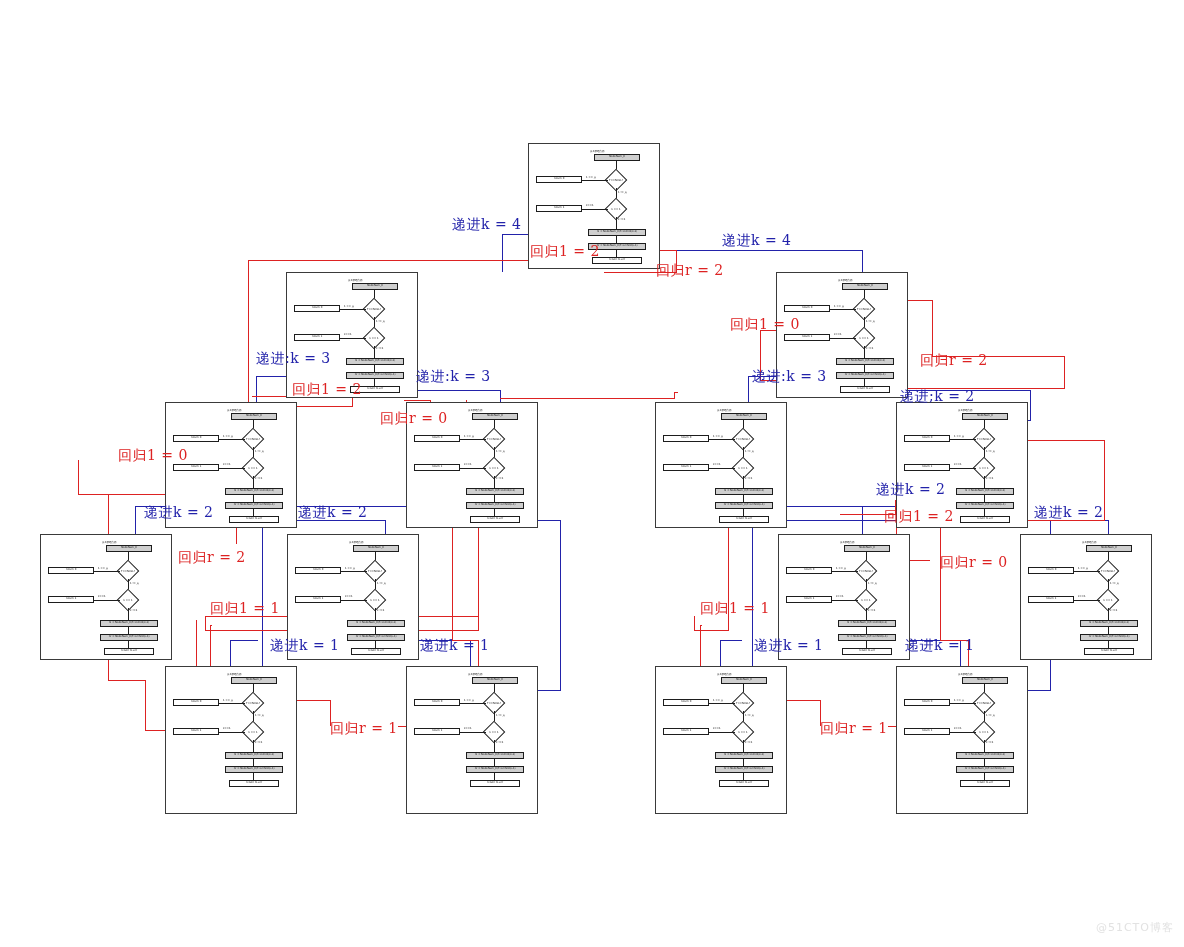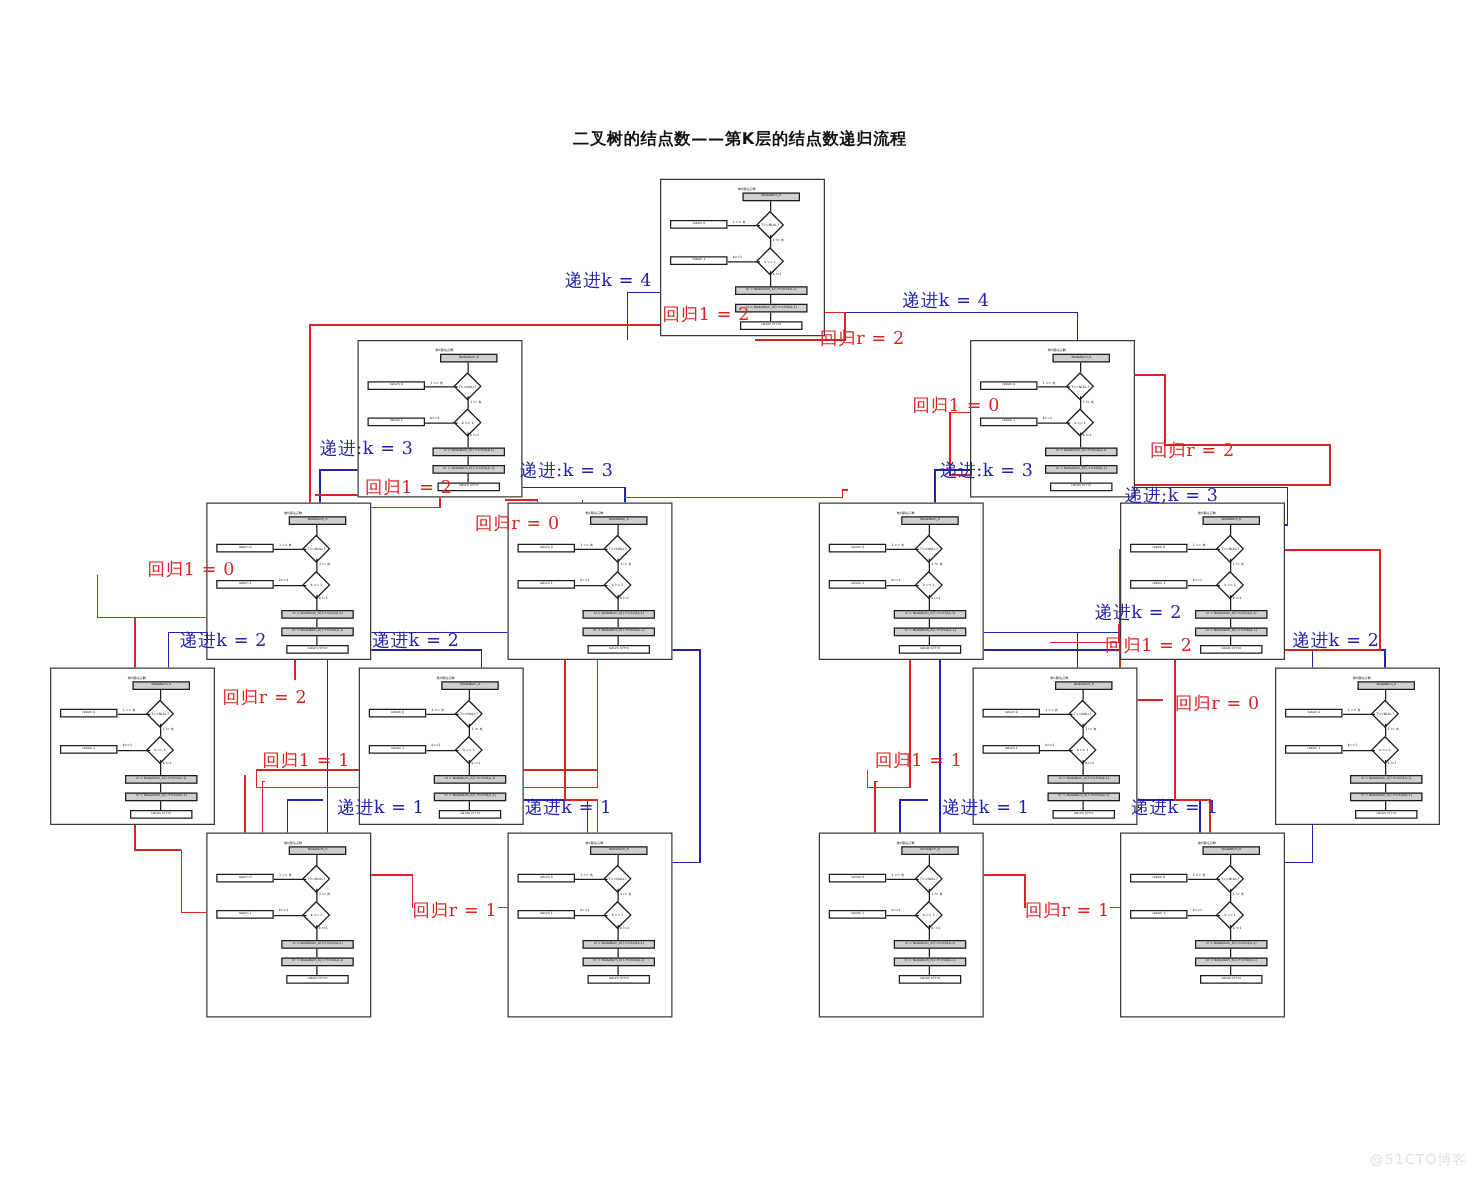--- a/index.html
+++ b/index.html
@@ -68,21 +68,20 @@
     position:absolute;right:10px;bottom:12px;
     font-family:"DejaVu Sans","Liberation Sans",sans-serif;
     font-size:11px;color:#e2e2e2;letter-spacing:1px;white-space:nowrap;
   }
 </style>
 </head>
 <body>
 
 <div id="stage">
 
-  <div class="title">二叉树的结点数——第K层的结点数递归流程</div>
 
   <svg id="edges" viewBox="0 0 1184 947" preserveAspectRatio="none">
     <g fill="none" stroke-width="1" shape-rendering="crispEdges">
 
       <g stroke="#2222aa">
 
         <path d="M 601 234 L 502 234 L 502 272"></path>
 
         <path d="M 645 250 L 862 250 L 862 272"></path>
 
@@ -526,21 +525,21 @@
       <div class="ann red" style="left: 530px; top: 243px;">回归1 = 2</div>
       <div class="ann blue" style="left: 722px; top: 232px;">递进k = 4</div>
       <div class="ann red" style="left: 656px; top: 262px;">回归r = 2</div>
       <div class="ann blue" style="left: 256px; top: 350px;">递进:k = 3</div>
       <div class="ann red" style="left: 292px; top: 381px;">回归1 = 2</div>
       <div class="ann blue" style="left: 416px; top: 368px;">递进:k = 3</div>
       <div class="ann red" style="left: 380px; top: 410px;">回归r = 0</div>
       <div class="ann red" style="left: 730px; top: 316px;">回归1 = 0</div>
       <div class="ann blue" style="left: 752px; top: 368px;">递进:k = 3</div>
       <div class="ann red" style="left: 920px; top: 352px;">回归r = 2</div>
-      <div class="ann blue" style="left: 900px; top: 388px;">递进;k = 3</div>
+      <div class="ann blue" style="left: 900px; top: 388px;">递进;k = 2</div>
       <div class="ann red" style="left: 118px; top: 447px;">回归1 = 0</div>
       <div class="ann blue" style="left: 144px; top: 504px;">递进k = 2</div>
       <div class="ann blue" style="left: 298px; top: 504px;">递进k = 2</div>
       <div class="ann red" style="left: 178px; top: 549px;">回归r = 2</div>
       <div class="ann red" style="left: 210px; top: 600px;">回归1 = 1</div>
       <div class="ann blue" style="left: 270px; top: 637px;">递进k = 1</div>
       <div class="ann blue" style="left: 420px; top: 637px;">递进k = 1</div>
       <div class="ann red" style="left: 330px; top: 720px;">回归r = 1</div>
       <div class="ann blue" style="left: 876px; top: 481px;">递进k = 2</div>
       <div class="ann red" style="left: 884px; top: 508px;">回归1 = 2</div>

